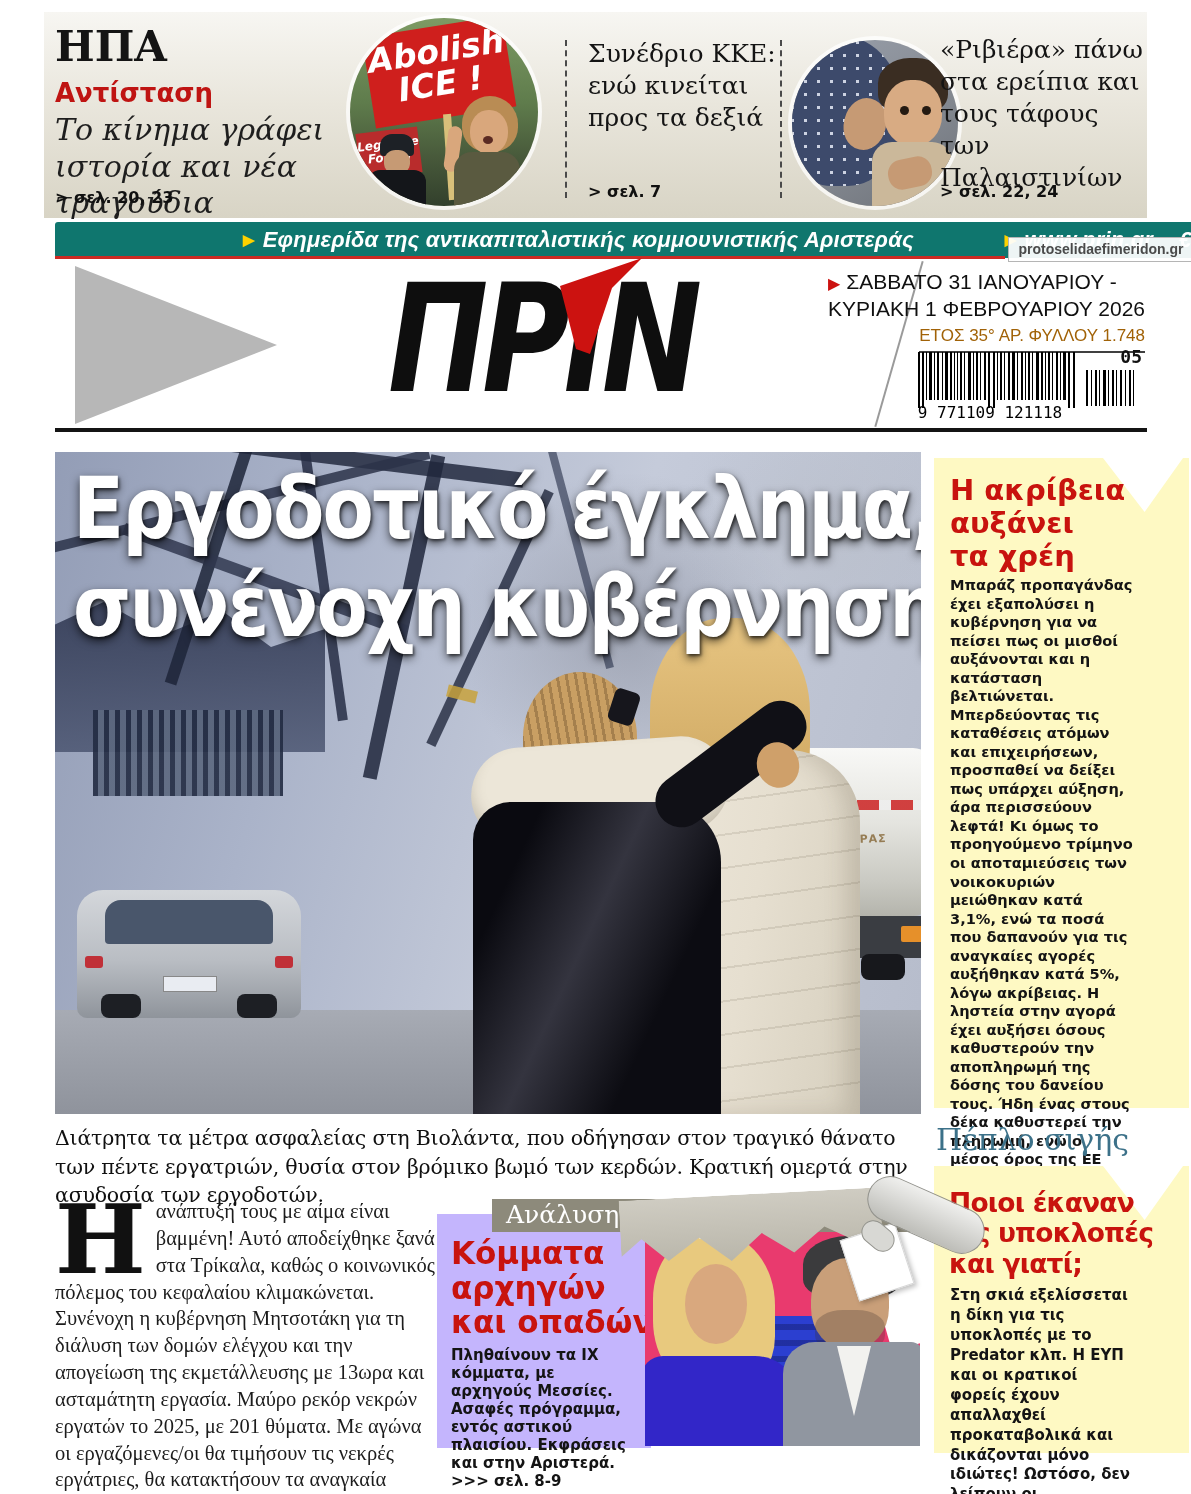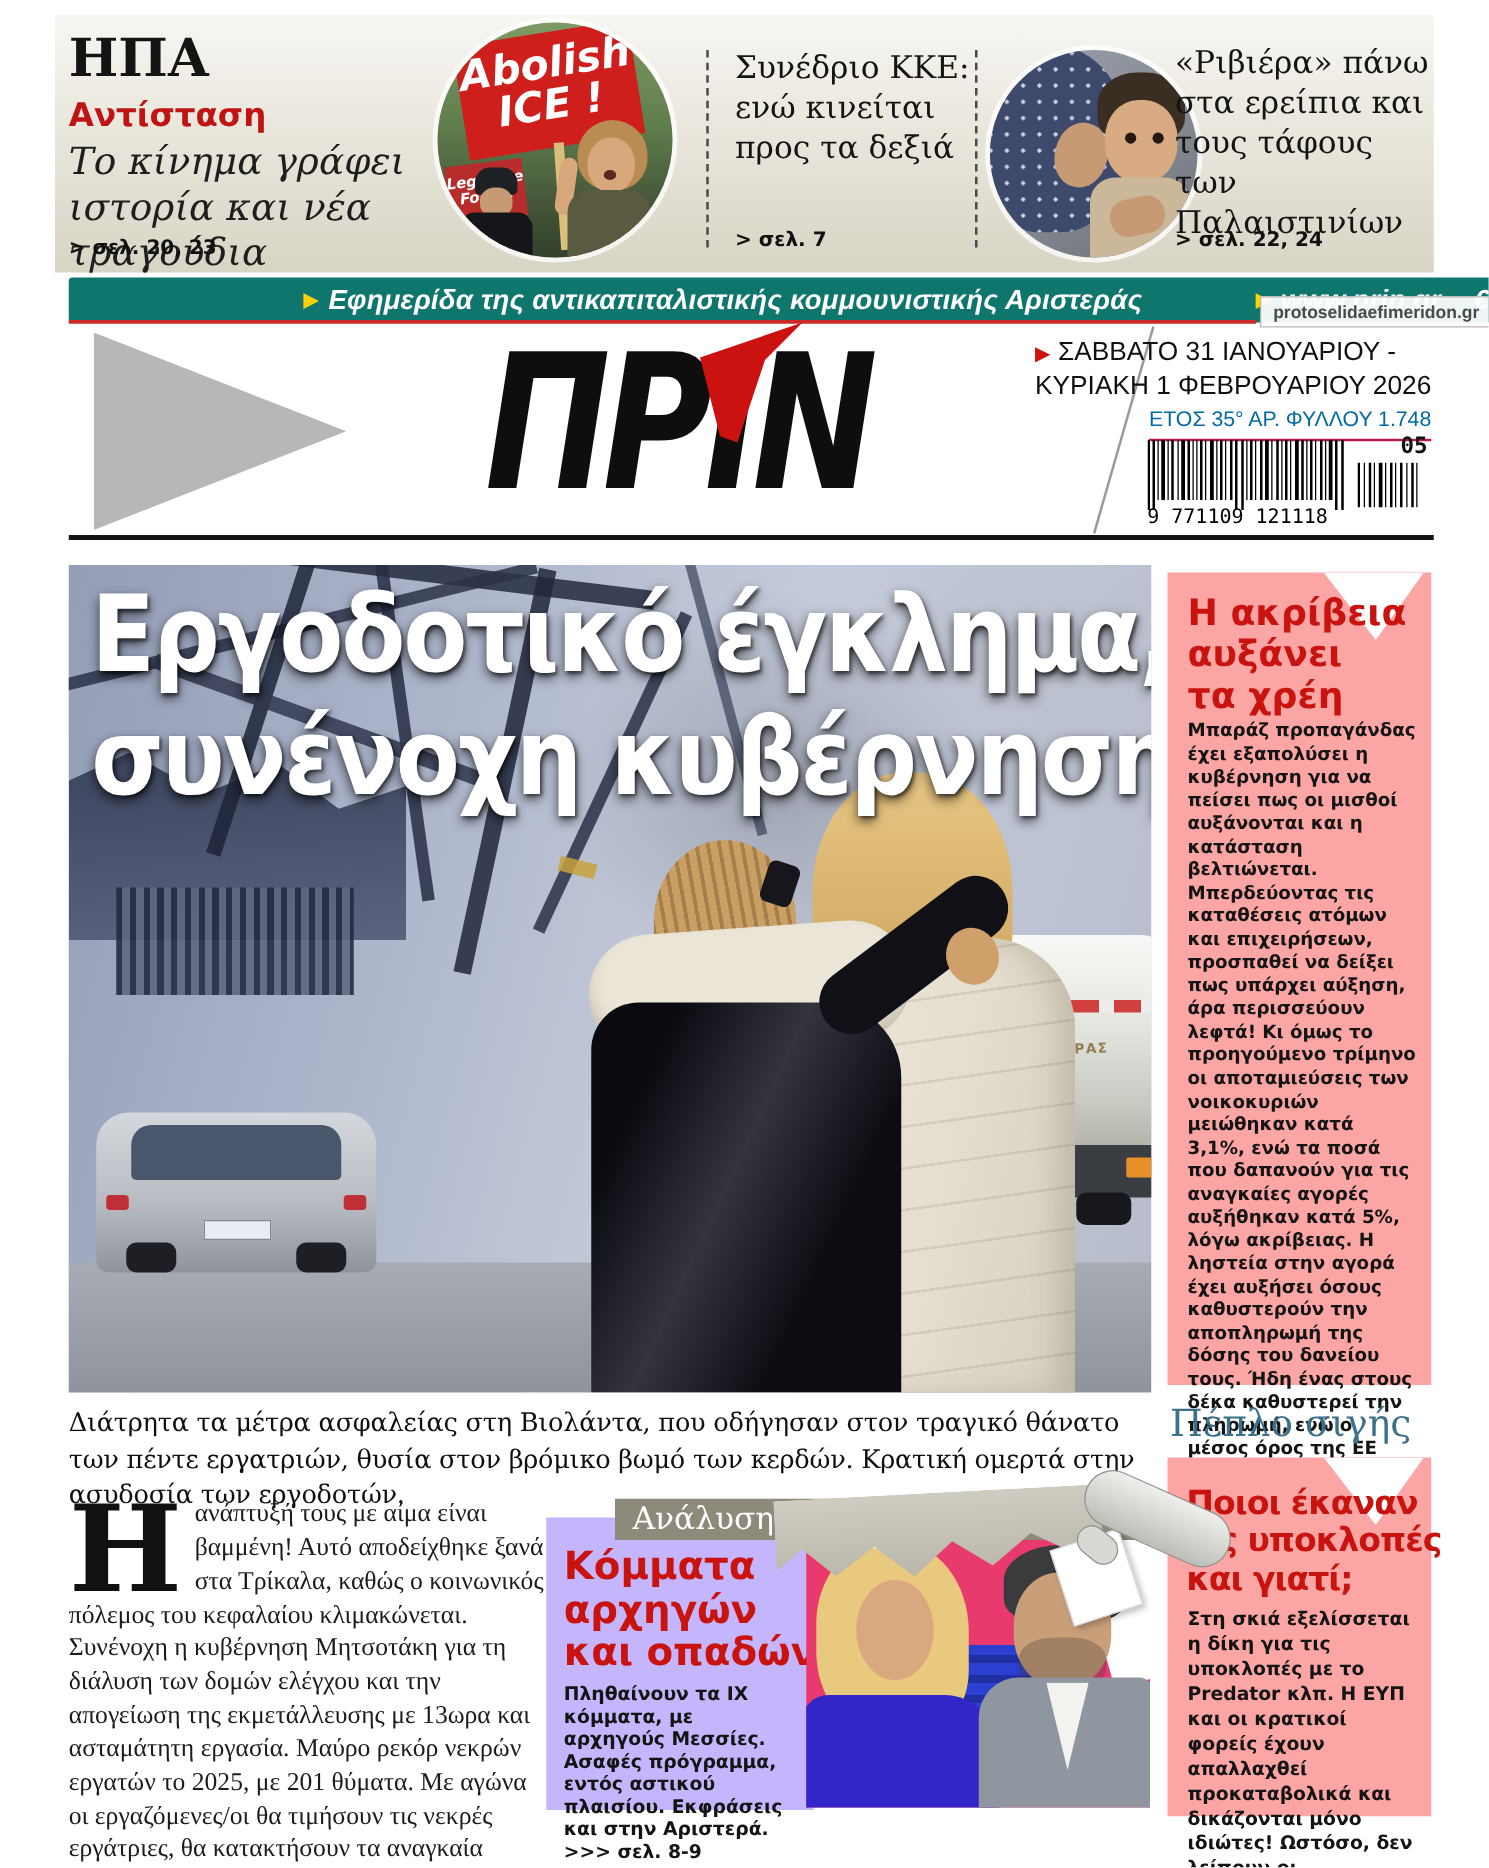--- a/index.html
+++ b/index.html
@@ -73,22 +73,22 @@
   .mast-tri{position:absolute;left:75px;top:266px;width:202px;height:158px;background:#b7b7b7;
     clip-path:polygon(0 0,100% 50%,0 100%);}
   .mast-diag{position:absolute;left:898px;top:258px;width:2px;height:172px;background:#9a9a9a;transform:rotate(16deg);}
   .logo{position:absolute;left:388px;top:268px;font-size:150px;line-height:0.95;font-weight:bold;
     font-style:italic;letter-spacing:-8px;color:#0e0e0e;transform:scaleX(0.8);transform-origin:left top;
     font-family:"DejaVu Sans",sans-serif;z-index:2;}
   .logo-flag{position:absolute;left:556px;top:256px;width:92px;height:102px;z-index:3;}
   .dateblock{position:absolute;right:46px;top:268px;font-weight:normal;font-size:21px;
     line-height:1.3;color:#101010;font-family:"Liberation Sans",sans-serif;}
   .d-arrow{color:#cc1210;font-size:16px;margin-right:6px;}
-  .issue{position:absolute;right:46px;top:326px;color:#0369a1;font-size:17px;
-    font-family:"Liberation Sans",sans-serif;border-bottom:2px solid #be185d;padding-bottom:5px;}
+  .issue{position:absolute;right:46px;top:326px;color:#a16207;font-size:17px;
+    font-family:"Liberation Sans",sans-serif;border-bottom:2px solid #404040;padding-bottom:5px;}
   .barcode{position:absolute;left:918px;top:352px;}
   .bdigits{position:absolute;left:905px;top:403px;width:170px;text-align:center;
     font-family:"DejaVu Sans Mono",monospace;font-size:16px;color:#000;}
   .addon05{position:absolute;left:1086px;top:346px;width:56px;text-align:right;font-weight:bold;
     font-size:18px;font-family:"DejaVu Sans Mono",monospace;}
   .addonbars{position:absolute;left:1086px;top:370px;}
 
   
   .photo{position:absolute;left:55px;top:452px;width:866px;height:662px;overflow:hidden;
     background:linear-gradient(105deg,#939db6 0%,#aab3c9 28%,#c5cbda 58%,#b6bccb 100%);}
@@ -179,21 +179,21 @@
     clip-path:polygon(0 0,100% 0,50% 100%);}
   .hand{position:absolute;left:842px;top:1186px;width:145px;height:110px;z-index:6;}
   .fist{position:absolute;left:22px;top:6px;width:122px;height:44px;border-radius:24px;
     background:linear-gradient(180deg,#efefed,#bdbdb8);border:1px solid #93938d;transform:rotate(24deg);}
   .thumb{position:absolute;left:18px;top:38px;width:34px;height:22px;border-radius:12px;
     background:#d8d8d4;border:1px solid #93938d;transform:rotate(40deg);}
   .ballot{position:absolute;left:6px;top:44px;width:56px;height:62px;background:#ffffff;
     border:1px solid #d8d8d8;transform:rotate(-18deg);box-shadow:2px 3px 5px rgba(0,0,0,.25);}
 
   
-  .sbox{position:absolute;left:934px;width:211px;background:#fca5a5;}
+  .sbox{position:absolute;left:934px;width:255px;background:#fef9c3;}
   .box1{top:458px;height:650px;}
   .box2{top:1166px;height:287px;}
   .notch{position:absolute;top:0;right:6px;width:80px;height:54px;background:#fff;
     clip-path:polygon(0 0,100% 0,52% 100%);}
   .sb-head{position:absolute;left:16px;top:16px;font-size:29px;line-height:1.14;white-space:nowrap;}
   .sb2-head{position:absolute;left:15px;top:22px;font-size:26.5px;line-height:1.15;letter-spacing:-0.8px;white-space:nowrap;}
   .sb-body{position:absolute;left:16px;width:183px;font-weight:bold;color:#141414;}
   .b1body{top:118px;font-size:14.6px;line-height:1.27;}
   .b2body{top:120px;font-size:15px;line-height:1.33;}
   .peplo{position:absolute;left:936px;top:1122px;font-family:"DejaVu Serif",serif;font-size:30px;color:#3c7189;}

